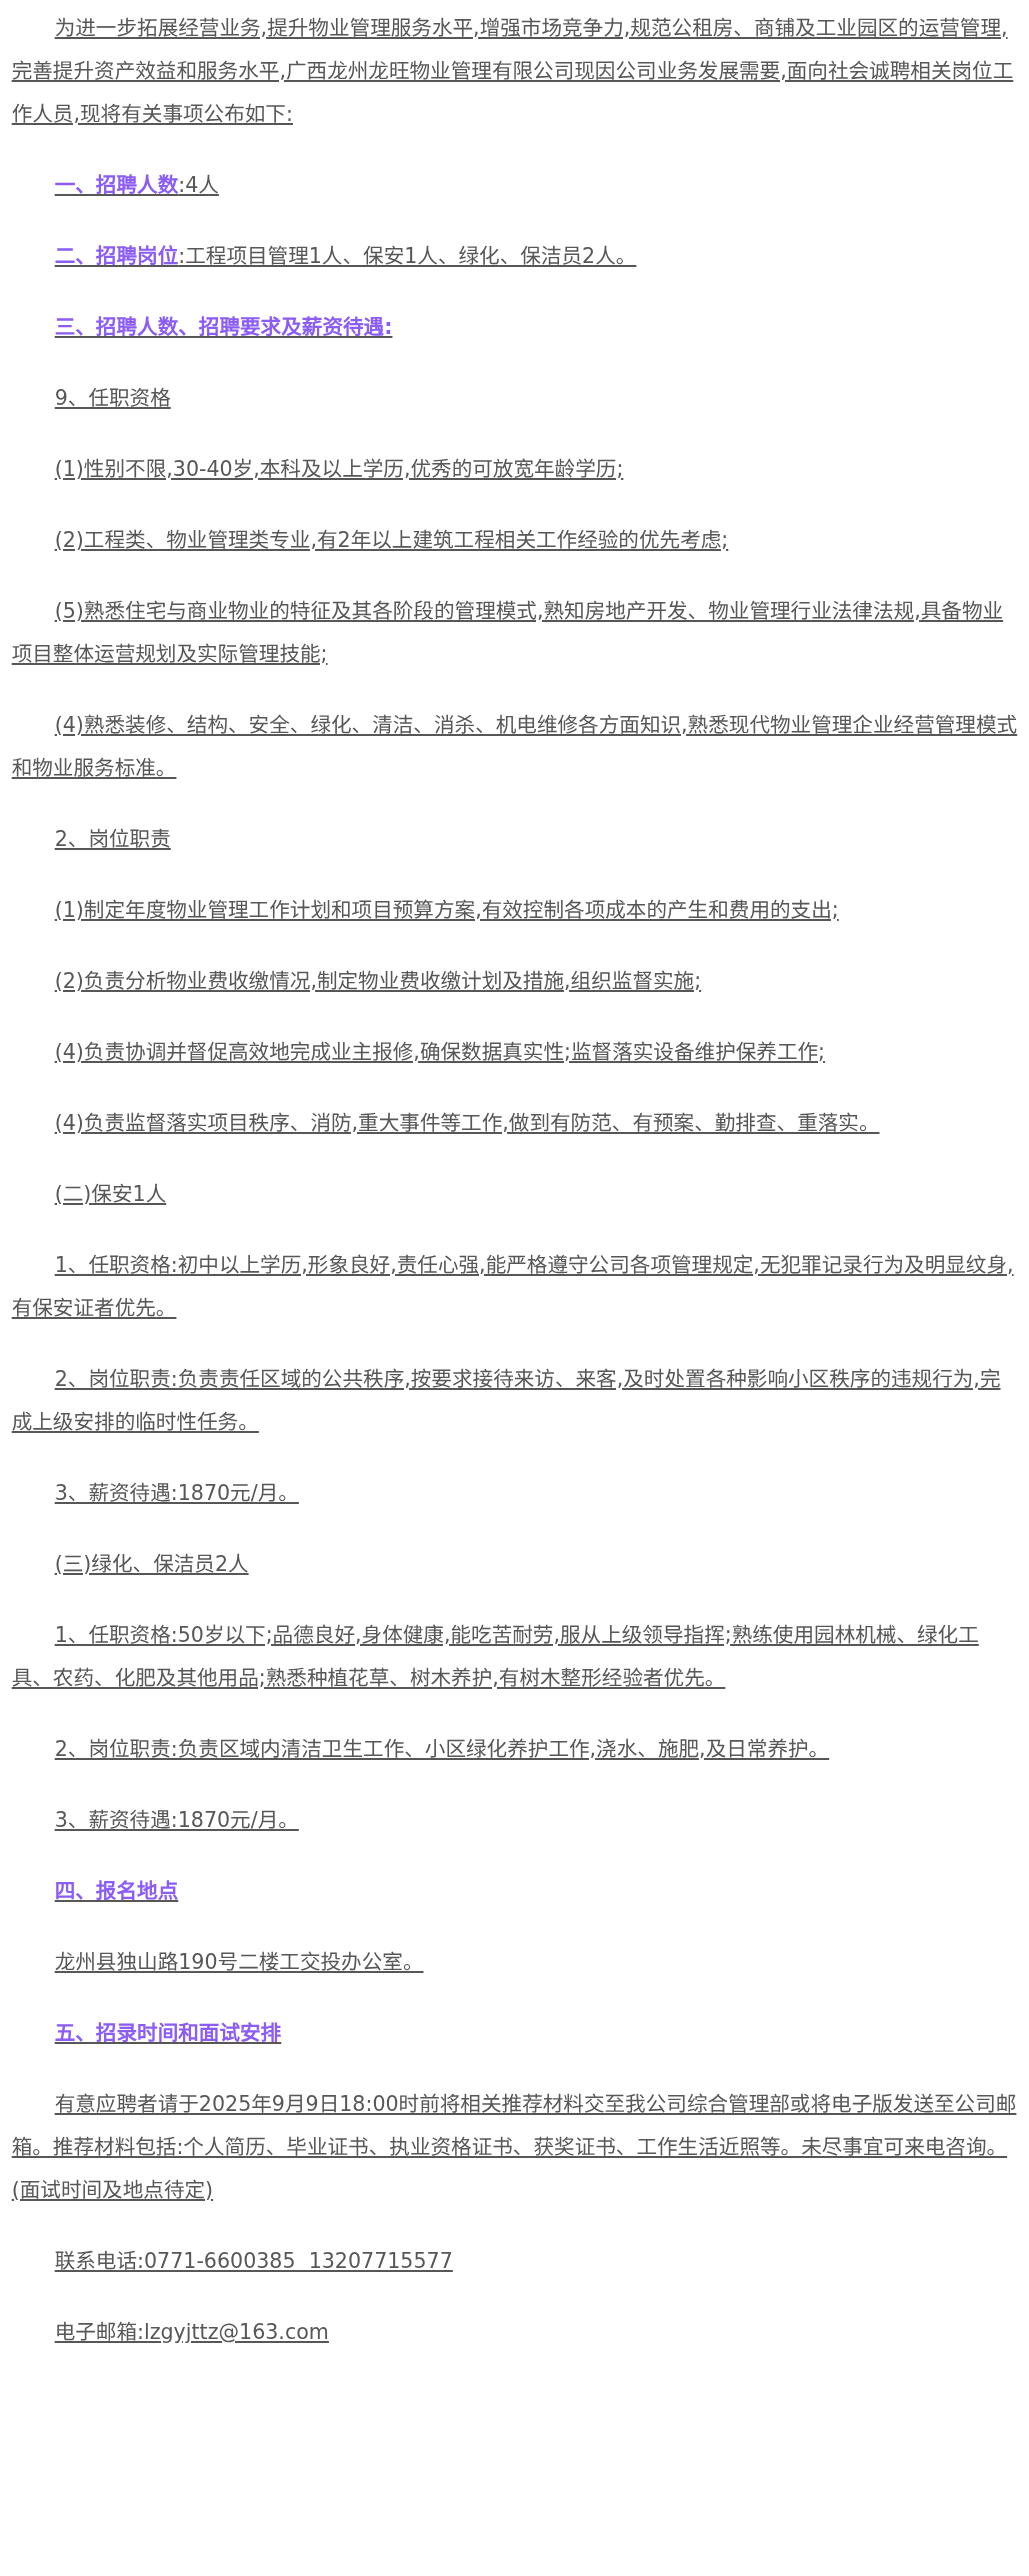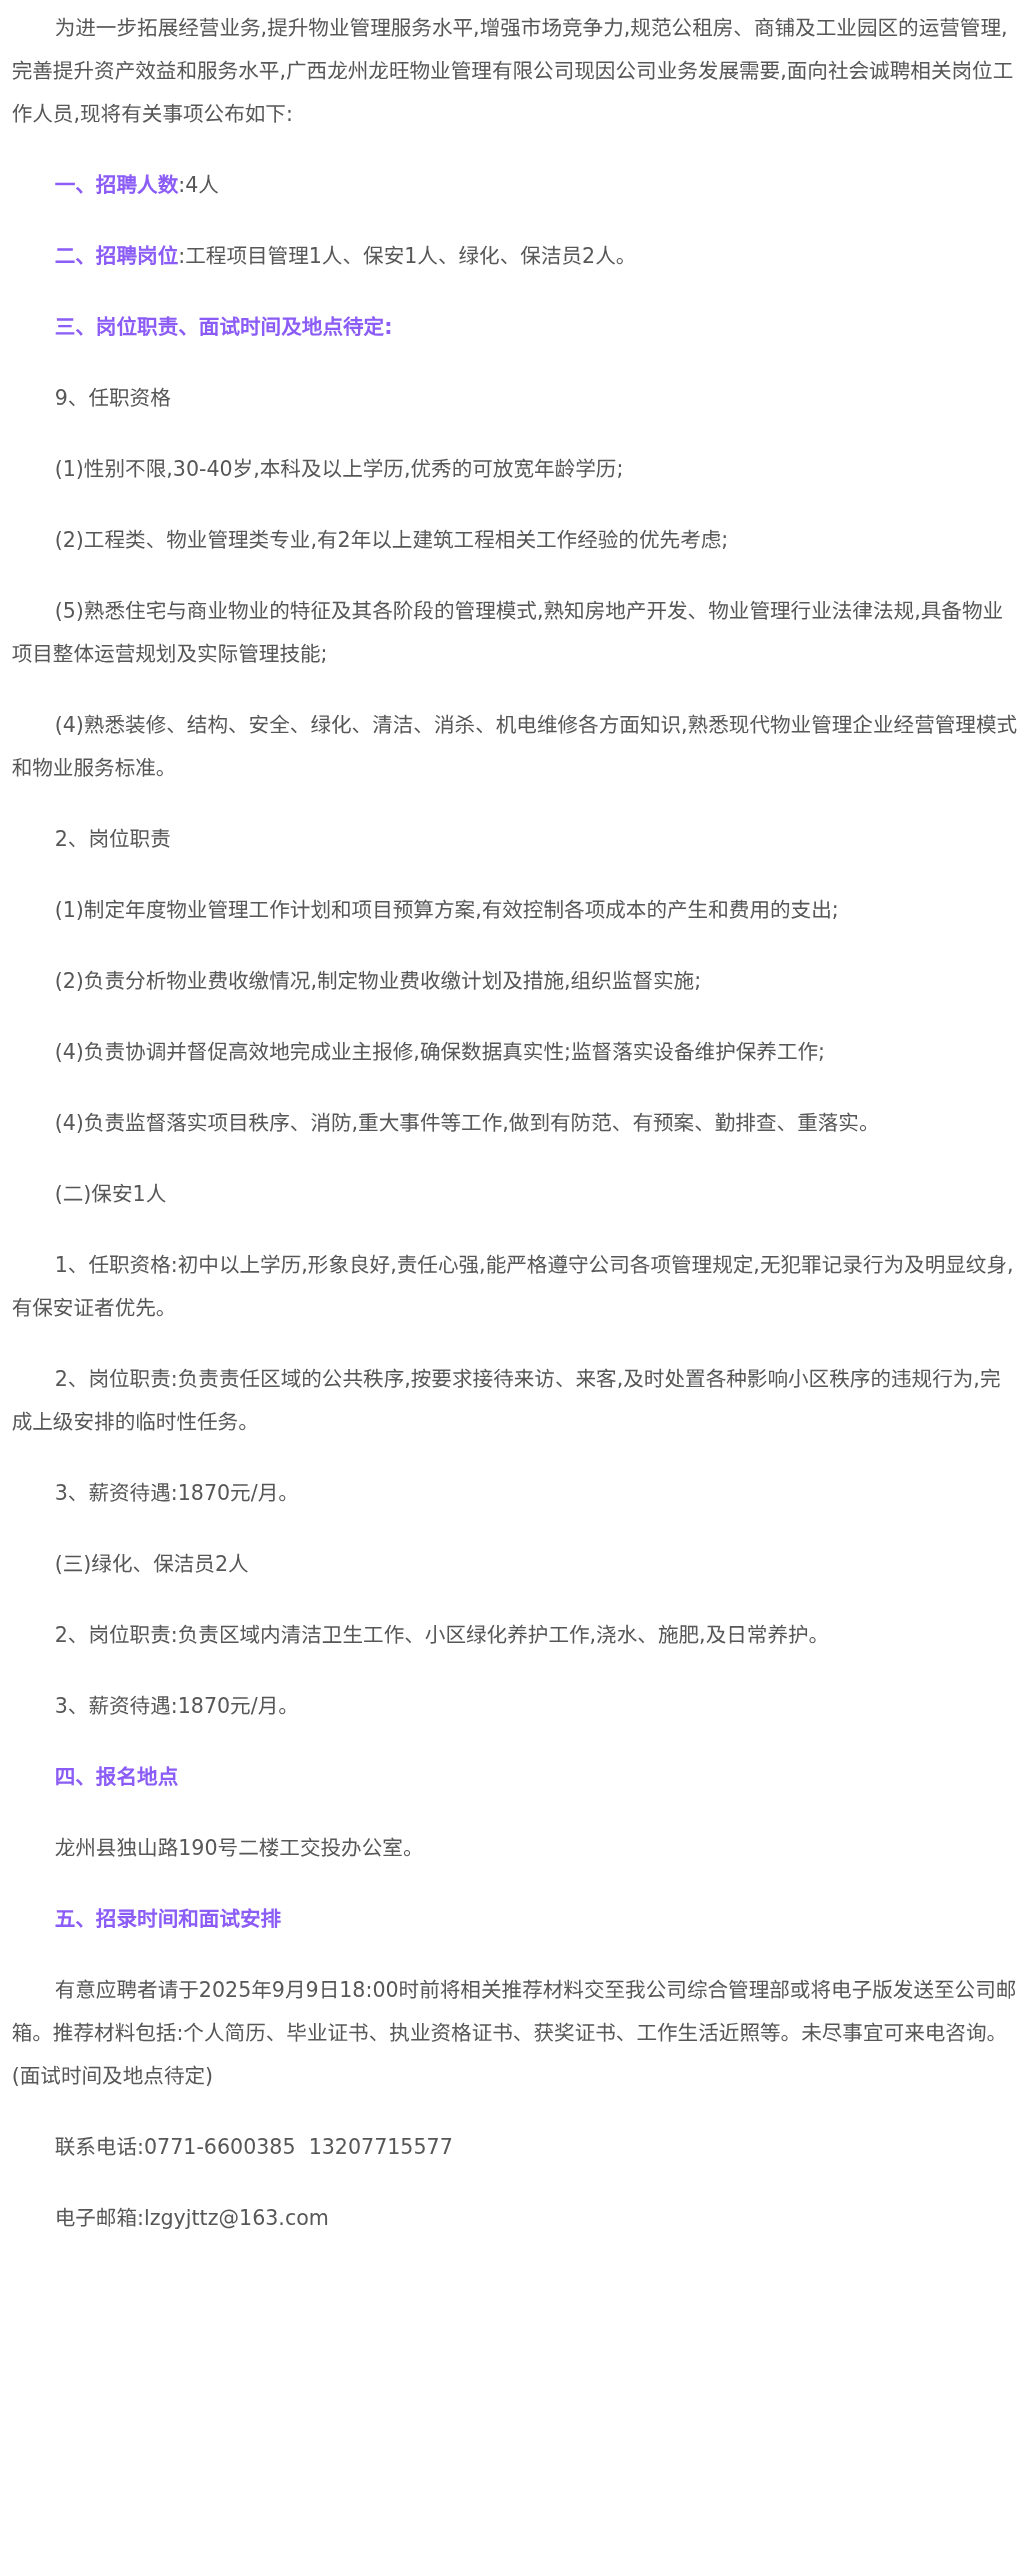--- a/index.html
+++ b/index.html
@@ -20,52 +20,54 @@
   }
   .doc p {
     margin: 28px 0;
     font-size: 20.6px;
     line-height: 43px;
     color: #575757;
     text-indent: 43px;
     text-align: left;
     white-space: pre-wrap;
     word-break: break-all;
+    text-decoration: underline;
   }
   .doc p:first-child {
     margin-top: 0;
   }
   .doc p b {
     font-weight: bold;
     color: #8b5cf6;
   }
 </style>
 </head>
 <body>
 
 <main class="doc">
     <p><span>为进一步拓展经营业务,提升物业管理服务水平,增强市场竞争力,规范公租房、商铺及工业园区的运营管理,完善提升资产效益和服务水平,广西龙州龙旺物业管理有限公司现因公司业务发展需要,面向社会诚聘相关岗位工作人员,现将有关事项公布如下:</span></p>
     <p><b>一、招聘人数</b><span>:4人</span></p>
     <p><b>二、招聘岗位</b><span>:工程项目管理1人、保安1人、绿化、保洁员2人。</span></p>
-    <p><b>三、岗位职责、面试时间及地点待定:</b></p>
+    <p><b>三、招聘人数、招聘要求及薪资待遇:</b></p>
     <p><span>9、任职资格</span></p>
     <p><span>(1)性别不限,30-40岁,本科及以上学历,优秀的可放宽年龄学历;</span></p>
     <p><span>(2)工程类、物业管理类专业,有2年以上建筑工程相关工作经验的优先考虑;</span></p>
     <p><span>(5)熟悉住宅与商业物业的特征及其各阶段的管理模式,熟知房地产开发、物业管理行业法律法规,具备物业项目整体运营规划及实际管理技能;</span></p>
     <p><span>(4)熟悉装修、结构、安全、绿化、清洁、消杀、机电维修各方面知识,熟悉现代物业管理企业经营管理模式和物业服务标准。</span></p>
     <p><span>2、岗位职责</span></p>
     <p><span>(1)制定年度物业管理工作计划和项目预算方案,有效控制各项成本的产生和费用的支出;</span></p>
     <p><span>(2)负责分析物业费收缴情况,制定物业费收缴计划及措施,组织监督实施;</span></p>
     <p><span>(4)负责协调并督促高效地完成业主报修,确保数据真实性;监督落实设备维护保养工作;</span></p>
     <p><span>(4)负责监督落实项目秩序、消防,重大事件等工作,做到有防范、有预案、勤排查、重落实。</span></p>
     <p><span>(二)保安1人</span></p>
     <p><span>1、任职资格:初中以上学历,形象良好,责任心强,能严格遵守公司各项管理规定,无犯罪记录行为及明显纹身,有保安证者优先。</span></p>
     <p><span>2、岗位职责:负责责任区域的公共秩序,按要求接待来访、来客,及时处置各种影响小区秩序的违规行为,完成上级安排的临时性任务。</span></p>
     <p><span>3、薪资待遇:1870元/月。</span></p>
     <p><span>(三)绿化、保洁员2人</span></p>
+    <p><span>1、任职资格:50岁以下;品德良好,身体健康,能吃苦耐劳,服从上级领导指挥;熟练使用园林机械、绿化工具、农药、化肥及其他用品;熟悉种植花草、树木养护,有树木整形经验者优先。</span></p>
     <p><span>2、岗位职责:负责区域内清洁卫生工作、小区绿化养护工作,浇水、施肥,及日常养护。</span></p>
     <p><span>3、薪资待遇:1870元/月。</span></p>
     <p><b>四、报名地点</b></p>
     <p><span>龙州县独山路190号二楼工交投办公室。</span></p>
     <p><b>五、招录时间和面试安排</b></p>
     <p><span>有意应聘者请于2025年9月9日18:00时前将相关推荐材料交至我公司综合管理部或将电子版发送至公司邮箱。推荐材料包括:个人简历、毕业证书、执业资格证书、获奖证书、工作生活近照等。未尽事宜可来电咨询。(面试时间及地点待定)</span></p>
     <p><span>联系电话:0771-6600385  13207715577</span></p>
     <p><span>电子邮箱:lzgyjttz@163.com</span></p>
   </main>
 

